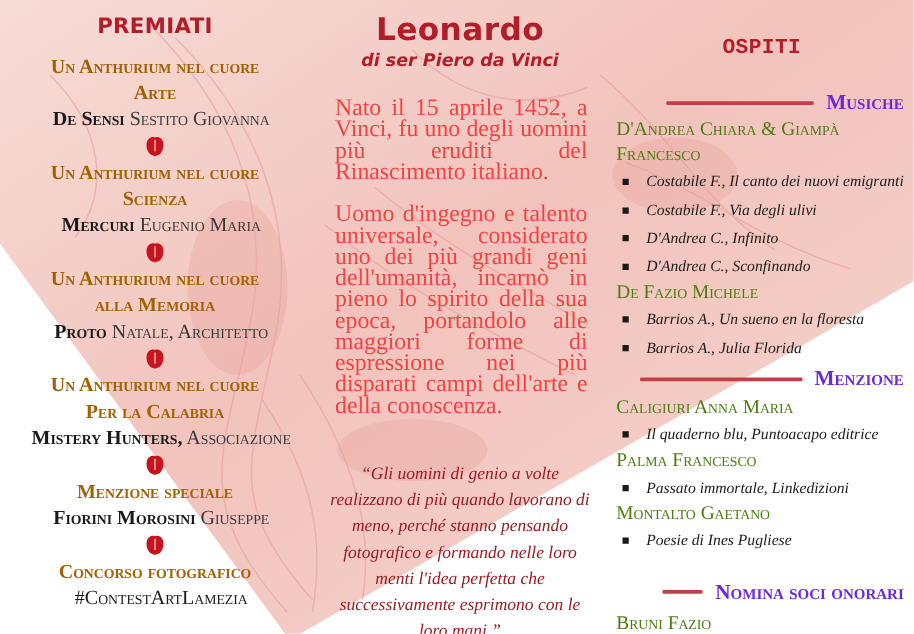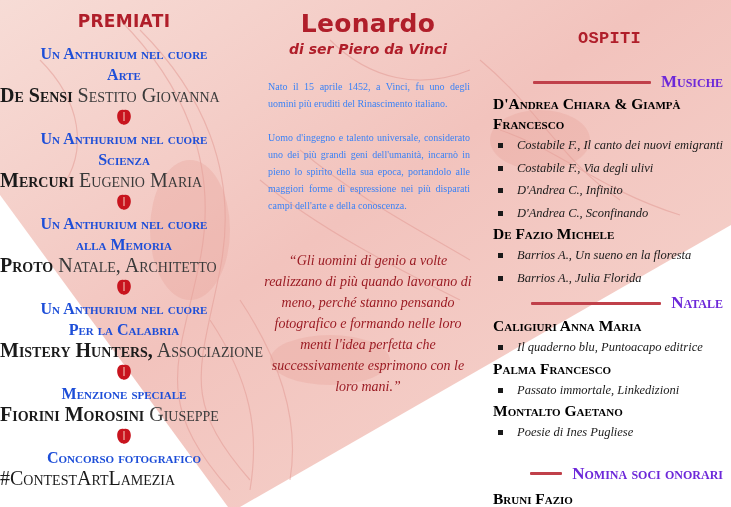--- a/index.html
+++ b/index.html
@@ -3,31 +3,31 @@
 <meta charset="utf-8">
 <style>
   html, body { margin:0; padding:0; }
   body { width:731px; height:507px; position:relative; overflow:hidden; background:#ffffff; font-family:"Liberation Serif", serif; color:#1a1a1a; }
   .bg { position:absolute; inset:0; z-index:0; }
   .col { position:absolute; top:0; z-index:1; }
   .col-left { left:0; width:248px; text-align:center; }
   .col-mid { left:248px; width:240px; text-align:center; }
   .col-right { left:488px; width:243px; }
   .head { font-family:"DejaVu Sans", sans-serif; font-weight:bold; color:#b01e2a; font-size:17px; letter-spacing:0.3px; line-height:28px; }
-  .award { color:#1d4ed8; font-weight:bold; font-variant:small-caps; font-size:16px; line-height:21px; }
-  .person { font-variant:small-caps; font-size:20px; line-height:21px; text-align:left; color:#1a1a1a; white-space:nowrap; }
+  .award { color:#a16207; font-weight:bold; font-variant:small-caps; font-size:16px; line-height:21px; }
+  .person { font-variant:small-caps; font-size:16px; line-height:21px; text-align:center; padding-left:10px; color:#1a1a1a; white-space:nowrap; }
   .person b { font-weight:bold; }
   .person span.rest { font-weight:normal; color:#3a3a3a; }
   .flower { width:16px; height:18px; margin:2px auto 2px; display:block; }
   .subtitle { font-family:"DejaVu Sans", sans-serif; font-style:italic; font-weight:bold; color:#b01e2a; font-size:14px; line-height:18px; }
-  .para { font-size:10px; line-height:17px; text-align:justify; padding:0 18px 0 20px; margin:0; color:#3b82f6; }
+  .para { font-size:19px; line-height:17px; text-align:justify; padding:0 18px 0 20px; margin:0; color:#ef4444; }
   .quote { font-style:italic; color:#9b1c24; font-size:14px; line-height:21px; padding:0 12px; }
   .sec { display:flex; align-items:center; justify-content:flex-end; padding-right:8px; color:#6d28d9; font-weight:bold; font-variant:small-caps; font-size:17px; }
   .sec .line { height:3px; background:#c0404a; margin-right:10px; border-radius:1px; }
-  .guest { font-variant:small-caps; font-weight:bold; font-size:15.5px; line-height:20px; padding-left:5px; color:#000000; }
+  .guest { font-variant:small-caps; font-weight:normal; font-size:15.5px; line-height:20px; padding-left:5px; color:#4d7c0f; }
   ul { list-style:none; margin:0; padding:0; }
   li.work { font-style:italic; font-size:12.5px; line-height:22.5px; padding-left:10px; display:flex; }
   li.work .bullet { width:5px; height:5px; background:#1a1a1a; display:inline-block; margin:9px 14px 0 0; flex:none; }
 </style>
 </head>
 <body>
 
 <svg class="bg" width="731" height="507" viewBox="0 0 731 507">
   <defs>
     <linearGradient id="g1" x1="0" y1="0" x2="1" y2="1">
@@ -155,21 +155,21 @@
         <span>Barrios A., Un sueno en la floresta</span>
       </li>
     <li class="work">
         <span class="bullet"></span>
         <span>Barrios A., Julia Florida</span>
       </li>
   </ul>
 
   <div class="sec" style="margin-top:4px;">
     <span class="line" style="width:130px;"></span>
-    <span>Natale</span>
+    <span>Menzione</span>
   </div>
   <div class="guest" style="margin-top:3px;">Caligiuri Anna Maria</div>
   <ul>
     <li class="work">
         <span class="bullet"></span>
         <span>Il quaderno blu, Puntoacapo editrice</span>
       </li>
   </ul>
   <div class="guest">Palma Francesco</div>
   <ul>

